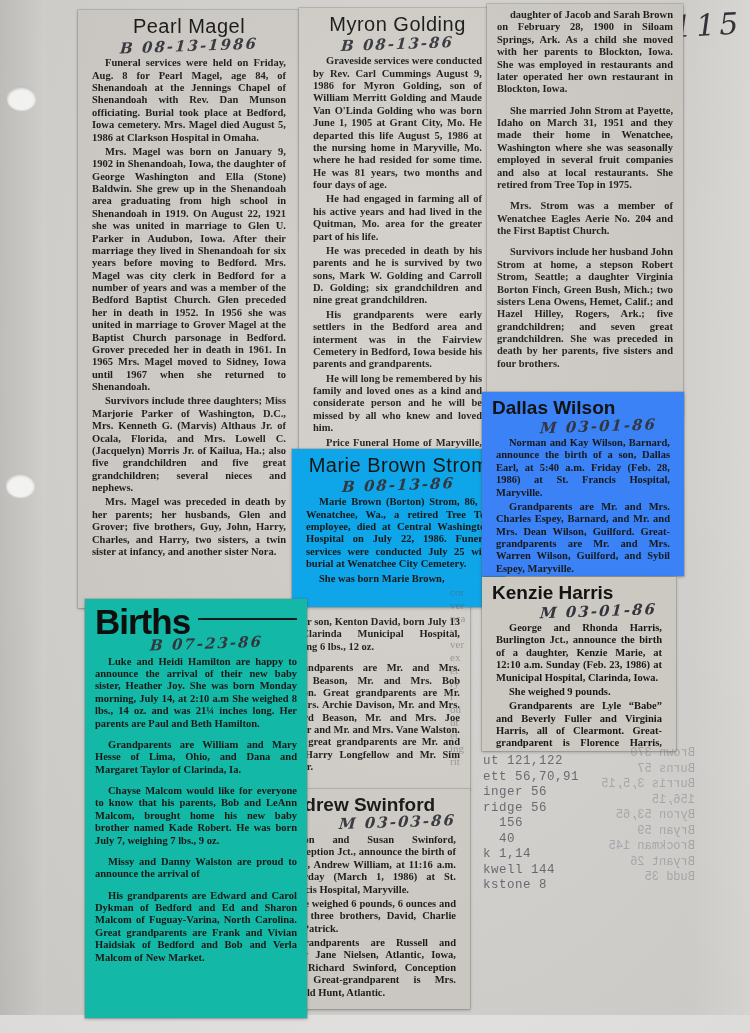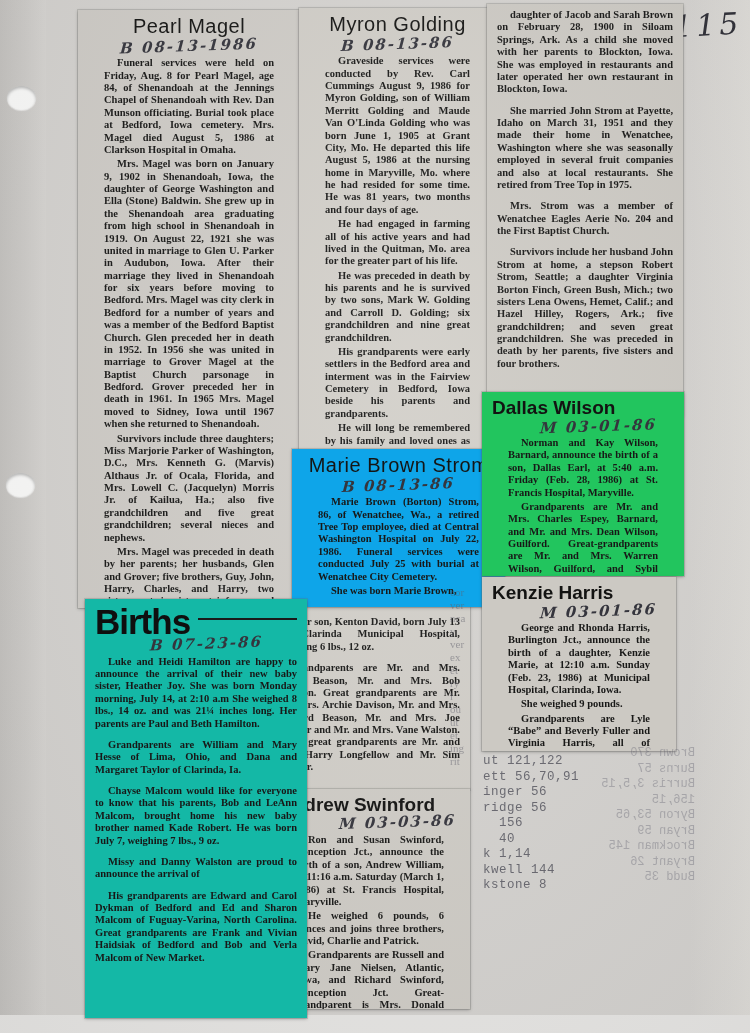--- a/index.html
+++ b/index.html
@@ -12,21 +12,21 @@
   .edge-bottom{position:absolute;left:0;bottom:0;width:100%;height:18px;background:#e9e8e6;}
   .shade{position:absolute;inset:0;pointer-events:none;
         background:radial-gradient(ellipse at 55% 35%, rgba(255,255,255,0.07), rgba(0,0,0,0.06));}
   .hole{position:absolute;width:29px;height:24px;border-radius:50%;background:#fcfcfb;
         box-shadow:inset 0 2px 3px rgba(0,0,0,0.25), 0 1px 1px rgba(255,255,255,0.6);}
   .corner-num{position:absolute;font-family:"DejaVu Serif",serif;font-style:italic;
         font-size:30px;color:#2e2e36;letter-spacing:4px;transform:rotate(-3deg);}
   .clip{position:absolute;box-sizing:border-box;overflow:hidden;padding:5px 10px 6px;
         box-shadow:0 1px 3px rgba(40,40,40,0.35), 0 0 0 1px rgba(120,118,114,0.25);}
   .news{font-size:10.5px;line-height:1.18;text-align:justify;color:#181817;font-weight:bold;}
-  .news p{margin:0 16px 2px;text-indent:13px;}
+  .news p{margin:0 4px 2px;text-indent:13px;}
   .gappy p{margin:0 0 9px;}
   .title-light{font-family:"Liberation Sans",sans-serif;font-weight:400;font-size:20px;
         color:#151514;text-align:center;margin:0 0 1px;letter-spacing:0.5px;}
   .title-bold{font-family:"Liberation Sans",sans-serif;font-weight:700;font-size:19px;
         color:#131312;text-align:left;margin:0;letter-spacing:0;}
   .births-head{display:flex;align-items:center;margin:0;}
   .births-title{font-family:"Liberation Sans",sans-serif;font-weight:700;font-size:35px;
         color:#0f0f0f;letter-spacing:-1px;line-height:1;margin:0;}
   .births-rule{flex:1;height:2px;background:#1a1a1a;margin-left:8px;margin-top:-6px;}
   .handwritten{font-family:"DejaVu Serif",serif;font-style:italic;font-size:15px;color:#35353d;
@@ -92,21 +92,21 @@
 
   <section class="clip news" style="left:292px;top:449px;width:213px;height:158px;background:#0ea5e9;z-index:2;">
     <h2 class="title-light">Marie Brown Strom</h2>
     <div class="handwritten anno-center">B 08-13-86</div>
     <div>
         <p>Marie Brown (Borton) Strom, 86, of Wenatchee, Wa., a retired Tree Top employee, died at Central Washington Hospital on July 22, 1986. Funeral services were conducted July 25 with burial at Wenatchee City Cemetery.</p>
         <p>She was born Marie Brown,</p>
       </div>
   </section>
 
-  <section class="clip news" style="left:482px;top:392px;width:202px;height:184px;background:#22c55e;z-index:2;">
+  <section class="clip news" style="left:482px;top:392px;width:202px;height:184px;background:#3b82f6;z-index:2;">
     <h2 class="title-bold">Dallas Wilson</h2>
     <div class="handwritten anno-indent">M 03-01-86</div>
     <div>
         <p>Norman and Kay Wilson, Barnard, announce the birth of a son, Dallas Earl, at 5:40 a.m. Friday (Feb. 28, 1986) at St. Francis Hospital, Maryville.</p>
         <p>Grandparents are Mr. and Mrs. Charles Espey, Barnard, and Mr. and Mrs. Dean Wilson, Guilford. Great-grandparents are Mr. and Mrs. Warren Wilson, Guilford, and Sybil Espey, Maryville.</p>
       </div>
   </section>
 
   <section class="clip news" style="left:482px;top:577px;width:194px;height:174px;background:#ccc9c3;z-index:2;">
     <h2 class="title-bold">Kenzie Harris</h2>

